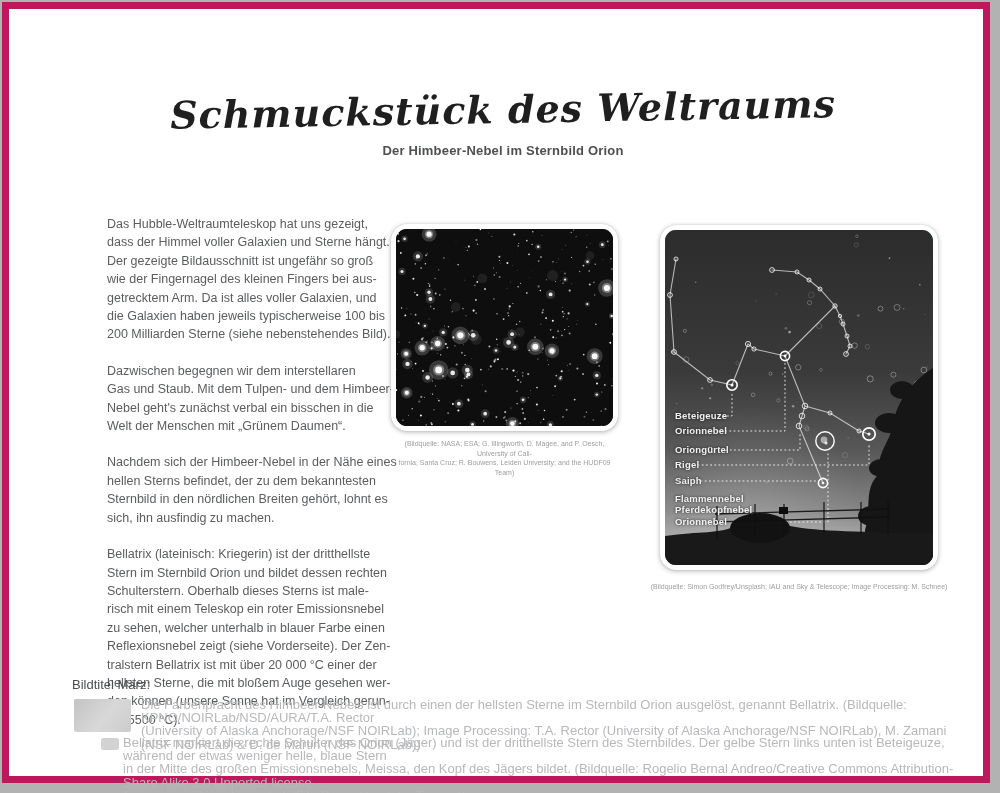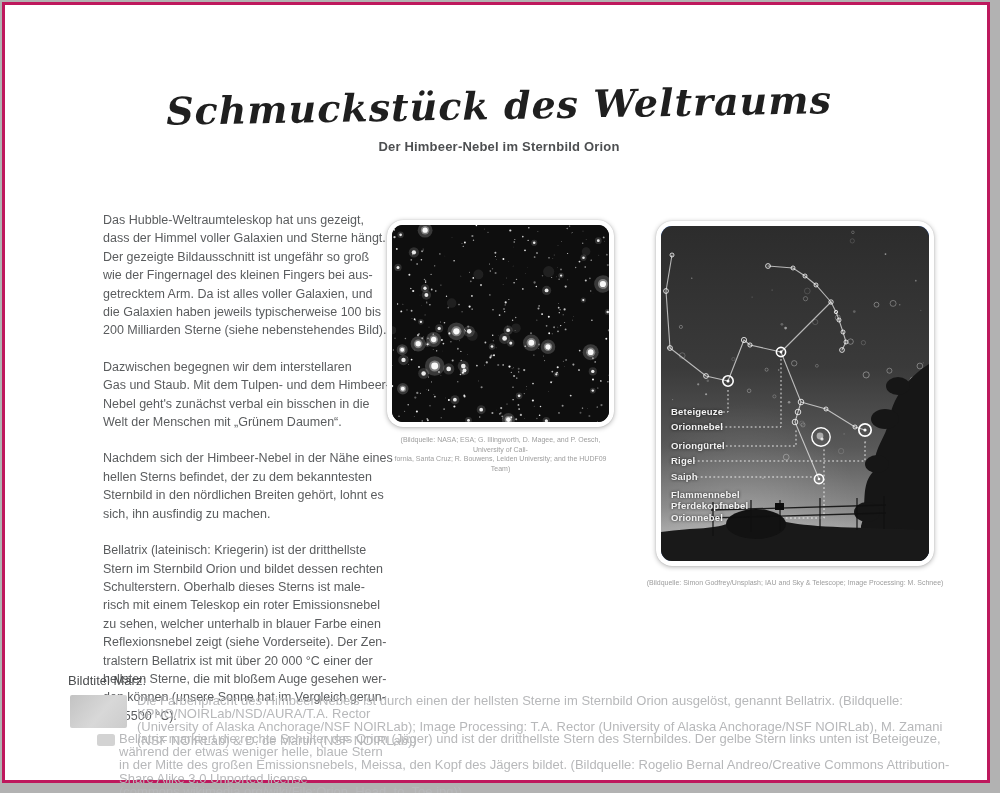--- a/index.html
+++ b/index.html
@@ -1,19 +1,19 @@
 <!DOCTYPE html>
 <html><head>
 <meta charset="utf-8">
 <style>
   * { margin:0; padding:0; box-sizing:border-box; }
   html,body { width:1000px; height:793px; }
   body { background:#b2b2b2; font-family:"Liberation Sans", sans-serif; position:relative; overflow:hidden; }
   .canvas { position:absolute; inset:0; }
-  .page { position:absolute; left:2px; top:2px; width:988px; height:781px; background:#ffffff; border:3px solid #be185d; }
+  .page { position:absolute; left:2px; top:2px; width:988px; height:781px; background:#ffffff; border:7px solid #be185d; }
 
   .title-script {
     position:absolute; left:0; top:78px; width:988px; text-align:center;
     font-family:"DejaVu Serif", serif; font-style:italic; font-weight:600;
     font-size:38px; color:#1f1f1f; letter-spacing:1px; transform:rotate(-1deg);
   }
   .subtitle {
     position:absolute; left:0; top:134px; width:988px; text-align:center;
     font-size:13px; font-weight:700; color:#4d4f51; letter-spacing:.2px;
   }

